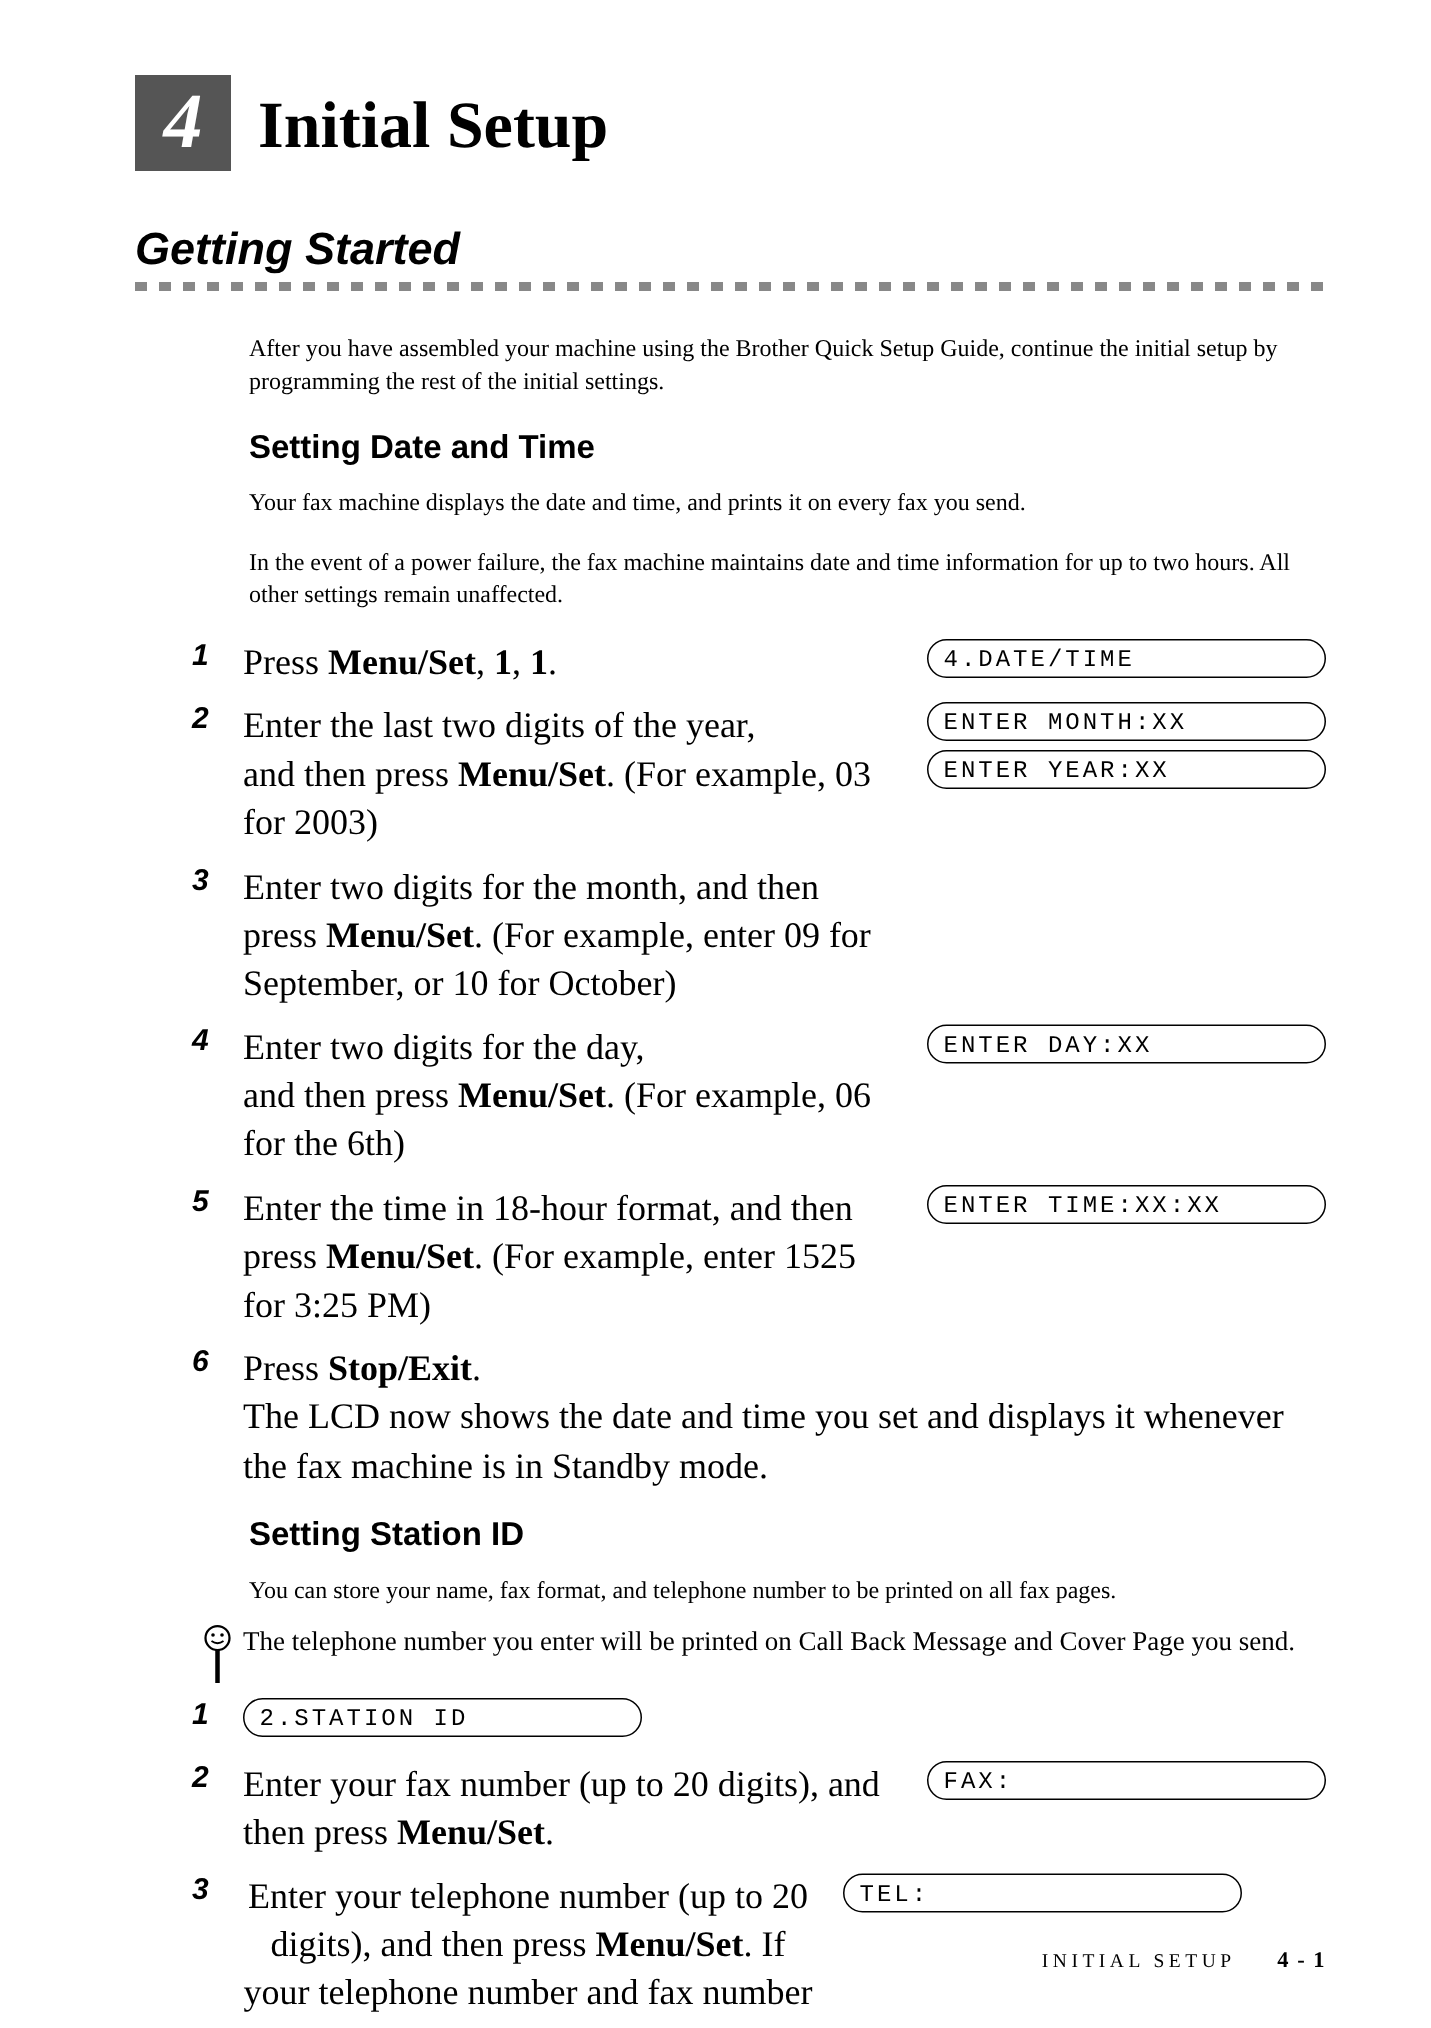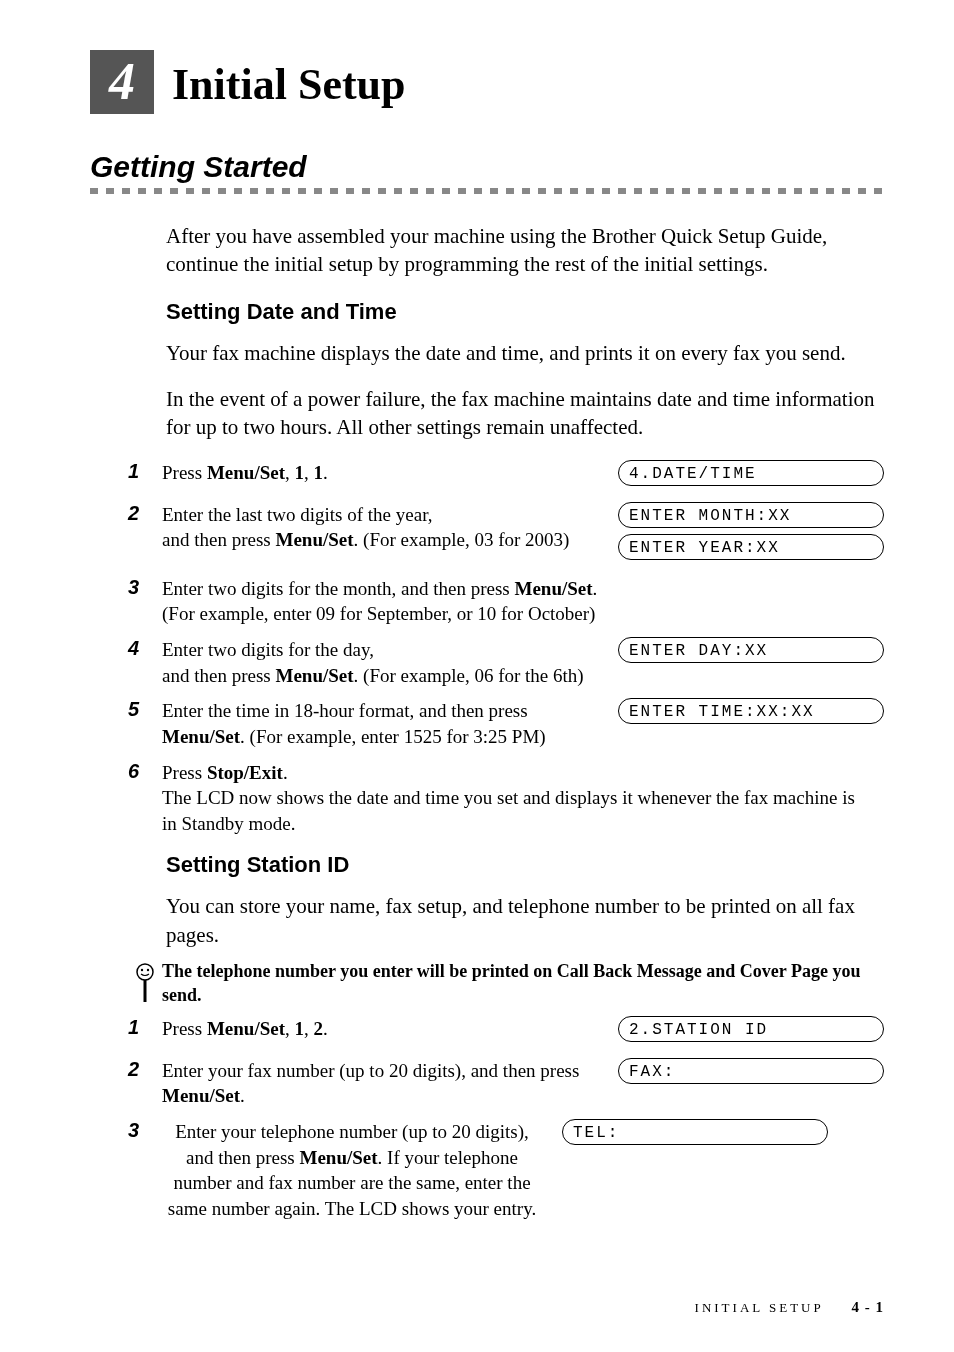--- a/index.html
+++ b/index.html
@@ -42,21 +42,21 @@
     font-weight: bold;
     font-style: italic;
     margin-bottom: 4px;
   }
   .section-underline {
     height: 6px;
     background-image: repeating-linear-gradient(90deg, #888 0 8px, transparent 8px 16px);
     margin-bottom: 28px;
   }
   .body-text {
-    font-size: 21px;
+    font-size: 16px;
     line-height: 1.35;
     margin-bottom: 18px;
     margin-left: 76px;
   }
   .subsection-header {
     font-family: Arial, Helvetica, sans-serif;
     font-size: 22px;
     font-weight: bold;
     margin: 20px 0 14px 76px;
   }
@@ -68,21 +68,21 @@
   }
   .step-num {
     font-family: Arial, Helvetica, sans-serif;
     font-size: 20px;
     font-weight: bold;
     font-style: italic;
     width: 34px;
     flex-shrink: 0;
   }
   .step-text {
-    font-size: 19px;
+    font-size: 24px;
     line-height: 1.35;
     flex: 1;
     padding-right: 20px;
   }
   .bold { font-weight: bold; }
   .right-col {
     width: 266px;
     flex-shrink: 0;
   }
   .lcd {
@@ -94,23 +94,22 @@
     letter-spacing: 2px;
     padding: 2px 10px 0 10px;
     margin-bottom: 6px;
     white-space: pre;
     overflow: hidden;
     display: flex;
     align-items: center;
   }
   .note-row {
     display: flex;
-    align-items: center;
+    align-items: flex-start;
     margin: 8px 0 8px 38px;
-    font-weight: bold;
   }
   .note-icon {
     width: 34px;
     flex-shrink: 0;
     display: flex;
     flex-direction: column;
     align-items: center;
   }
   .note-text {
     font-size: 18px;
@@ -201,40 +200,37 @@
 
 <div class="step-row">
   <div class="step-num">6</div>
   <div class="step-text">
     <span>Press </span><span class="bold">Stop/Exit</span><span>.</span><br>
     <span>The LCD now shows the date and time you set and displays it whenever the fax machine is in Standby mode.</span>
   </div>
 </div>
 
 <div class="subsection-header" style="margin-top:16px;">Setting Station ID</div>
-<div class="body-text" style="margin-bottom:10px;">You can store your name, fax setup, and telephone number to be printed on all fax pages.</div>
+<div class="body-text" style="margin-bottom:10px;">You can store your name, fax format, and telephone number to be printed on all fax pages.</div>
 
 <div class="note-row">
   <div class="note-icon">
     <svg width="22" height="42" viewBox="0 0 22 42">
       <circle cx="11" cy="10" r="8" fill="none" stroke="#000" stroke-width="1.5"></circle>
       <circle cx="8" cy="8" r="1.2" fill="#000"></circle>
       <circle cx="14" cy="8" r="1.2" fill="#000"></circle>
       <path d="M7 12 Q11 15 15 12" fill="none" stroke="#000" stroke-width="1.2"></path>
       <rect x="9.5" y="18" width="3" height="22" fill="#000"></rect>
     </svg>
   </div>
   <div class="note-text">The telephone number you enter will be printed on Call Back Message and Cover Page you send.</div>
 </div>
 
 <div class="step-row">
   <div class="step-num">1</div>
-  <div class="step-text">
-    <span>Press </span><span class="bold">Menu/Set</span><span>, </span><span class="bold">1</span><span>, </span><span class="bold">2</span><span>.</span>
-  </div>
   <div class="right-col">
     <div class="lcd">2.STATION ID</div>
   </div>
 </div>
 
 <div class="step-row">
   <div class="step-num">2</div>
   <div class="step-text">
     <span>Enter your fax number (up to 20 digits), and then press </span><span class="bold">Menu/Set</span><span>.</span>
   </div>

